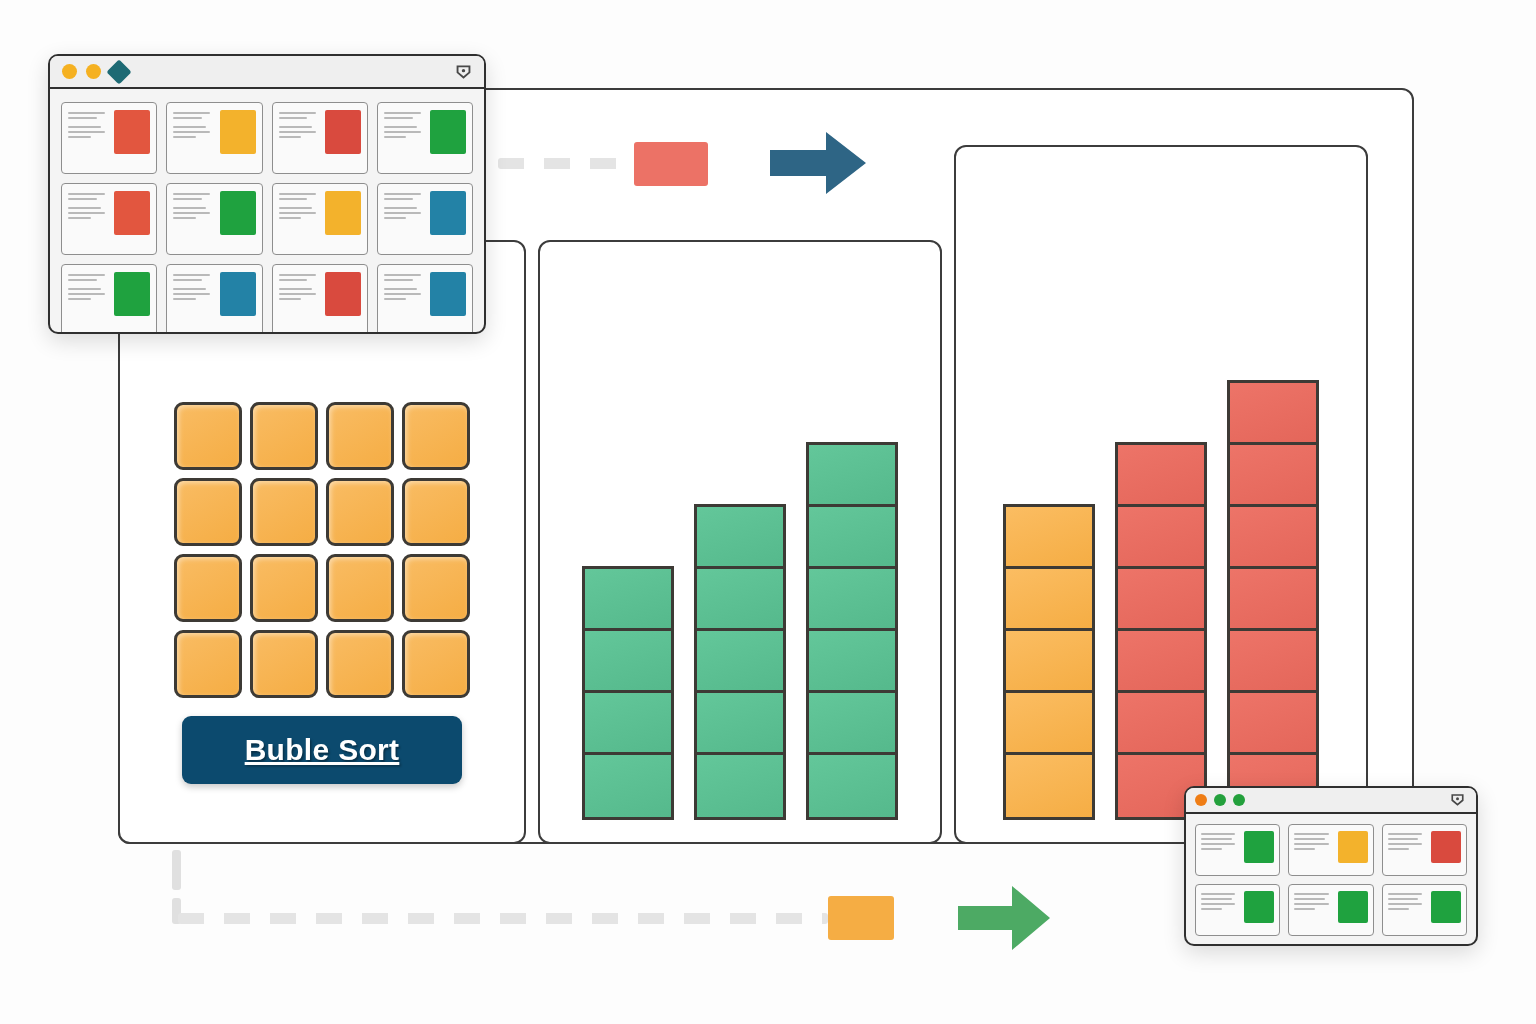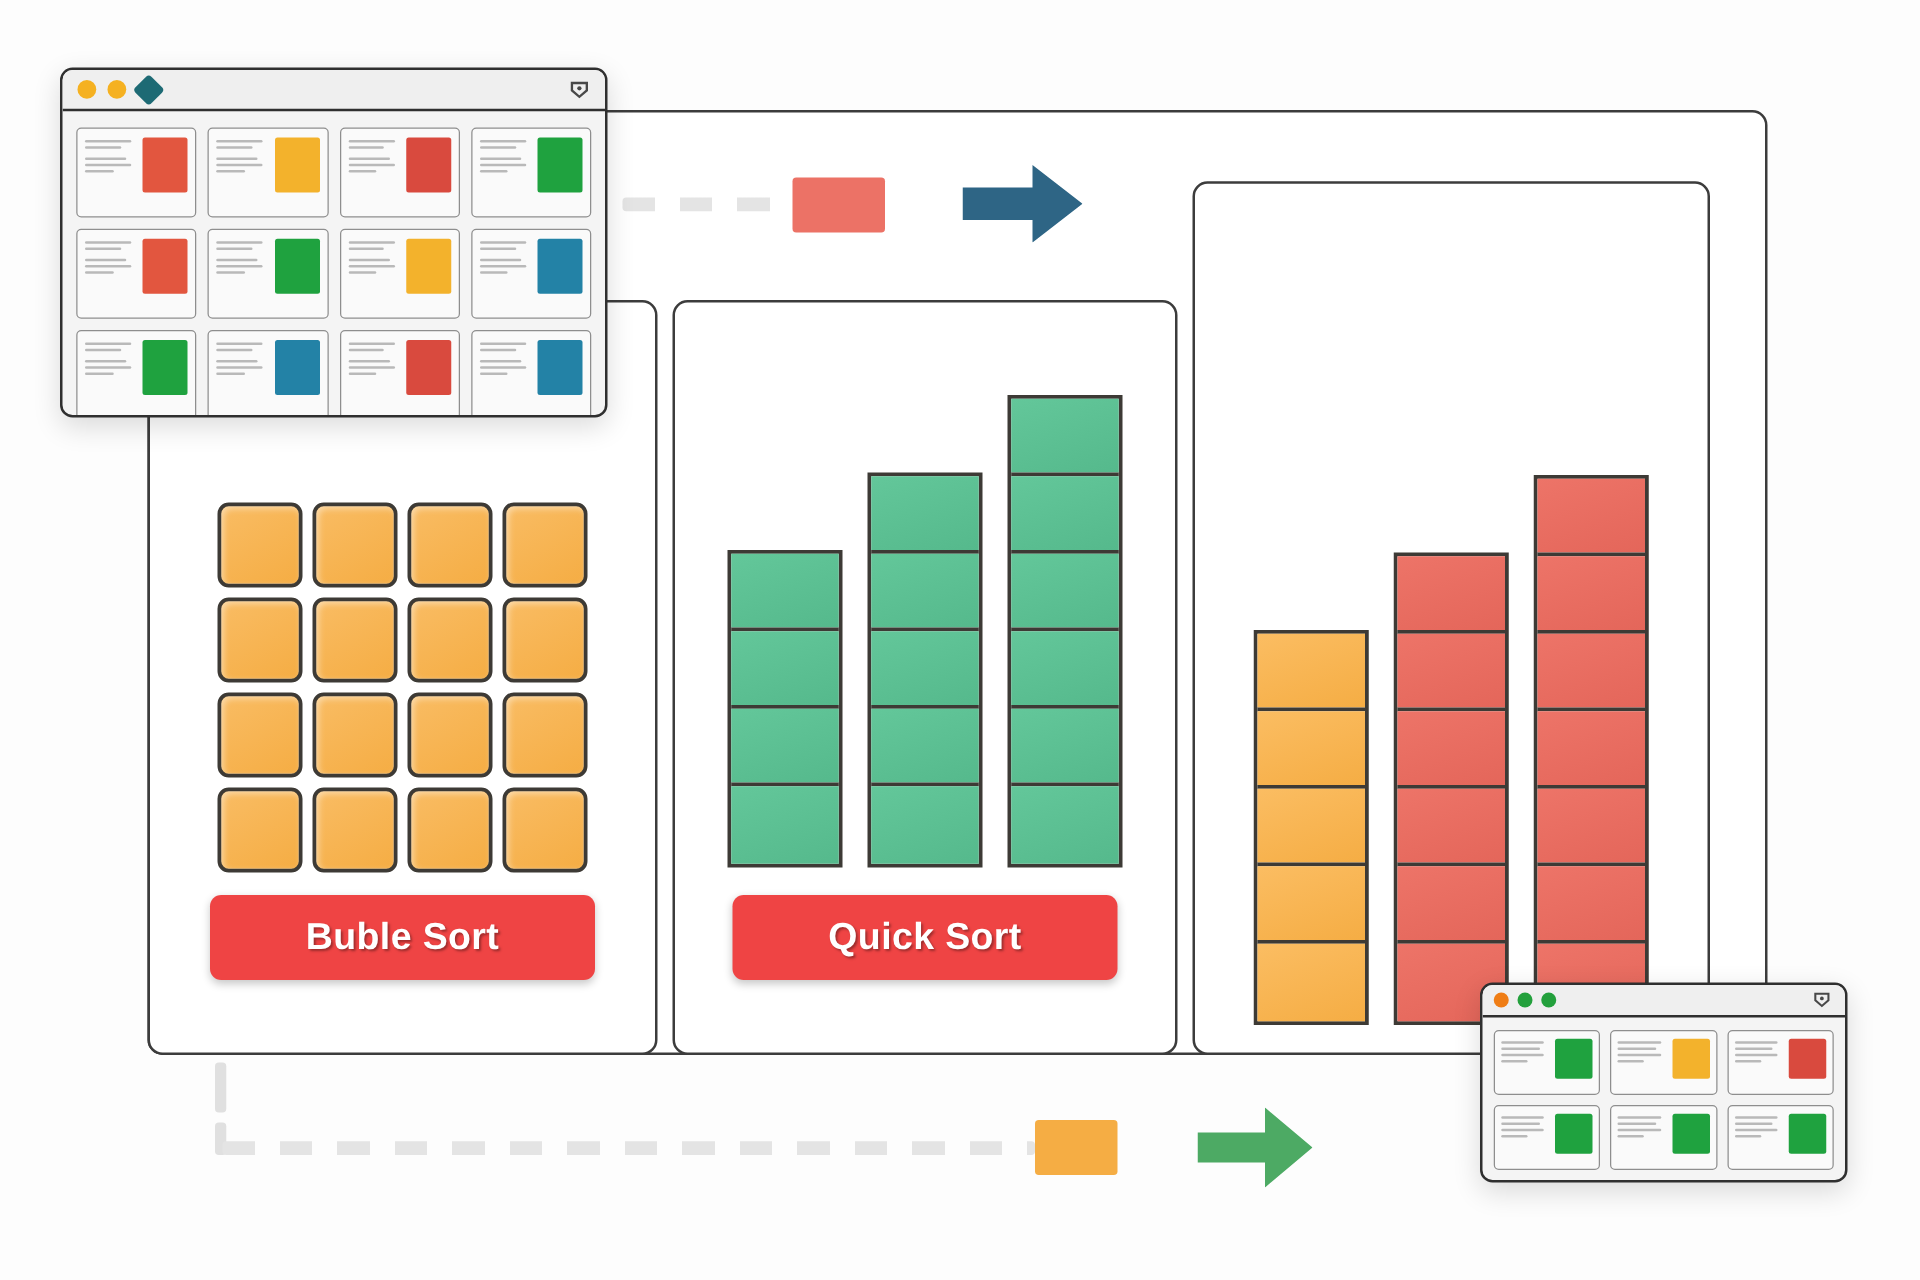--- a/index.html
+++ b/index.html
@@ -79,35 +79,36 @@
     height: 62px;
     border-bottom: 3px solid #3d3a35;
   }
   .seg:last-child { border-bottom: none; }
   .seg.green  { background: linear-gradient(160deg,#63c79a,#55b98c); }
   .seg.orange { background: linear-gradient(160deg,#fbbd62,#f5ad44); }
   .seg.red    { background: linear-gradient(160deg,#ed7468,#e4665a); }
 
   
   .algo-button {
-    width: 308px;
+    width: 280px;
     margin: 0 0 58px 0;
     padding: 17px 0;
-    background: #ef4444;
+    background: #0c4a6e;
     border: none;
     border-radius: 9px;
     color: #ffffff;
     font-size: 30px;
     font-weight: bold;
     text-align: center;
     letter-spacing: .3px;
     text-shadow: 1.5px 1.5px 2px rgba(0,0,0,.35);
     box-shadow: 0 3px 7px rgba(0,0,0,.22);
     cursor: pointer;
     font-family: "Liberation Sans", sans-serif;
+    text-decoration: underline;
   }
 
   
   .app-window {
     position: absolute;
     background: #f4f4f4;
     border: 2.5px solid #2f2f2f;
     border-radius: 10px;
     overflow: hidden;
     box-shadow: 0 7px 22px rgba(0,0,0,.14);
@@ -267,21 +268,20 @@
         <div class="bar">
           <div class="seg green"></div>
           <div class="seg green"></div>
           <div class="seg green"></div>
           <div class="seg green"></div>
           <div class="seg green"></div>
           <div class="seg green"></div>
         </div>
       </div>
     </div>
-    <button class="algo-button">Quick Sort</button>
   </section>
 
   <section class="algo-panel" id="panel-merge">
     <div class="panel-body">
       <div class="bar-row">
         <div class="bar">
           <div class="seg orange"></div>
           <div class="seg orange"></div>
           <div class="seg orange"></div>
           <div class="seg orange"></div>

